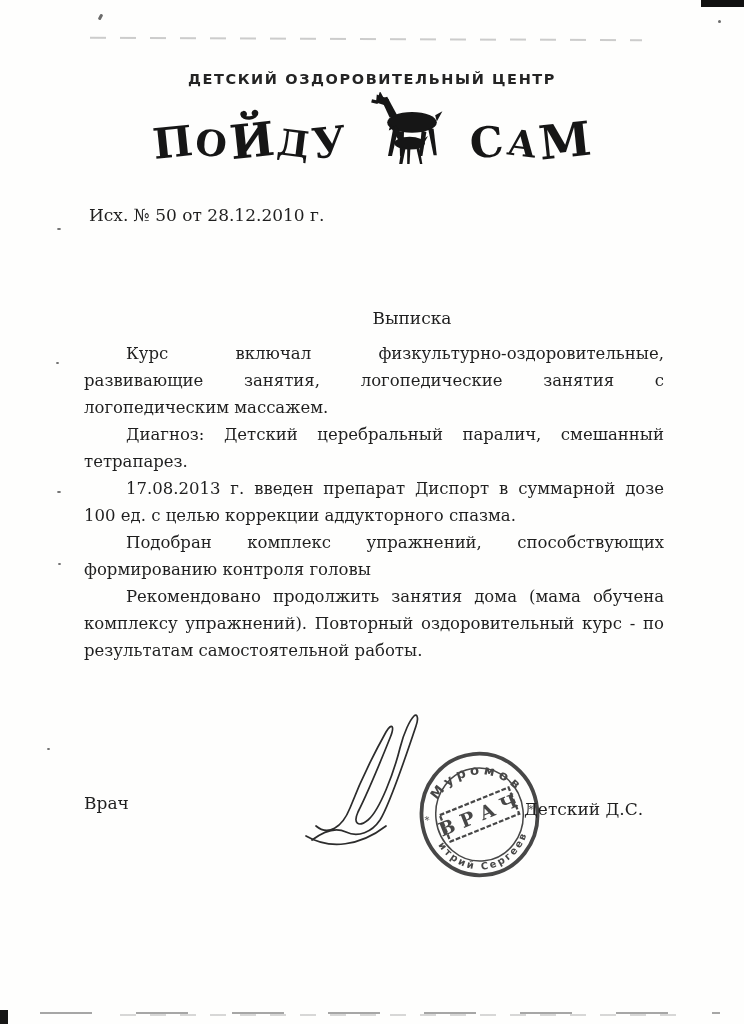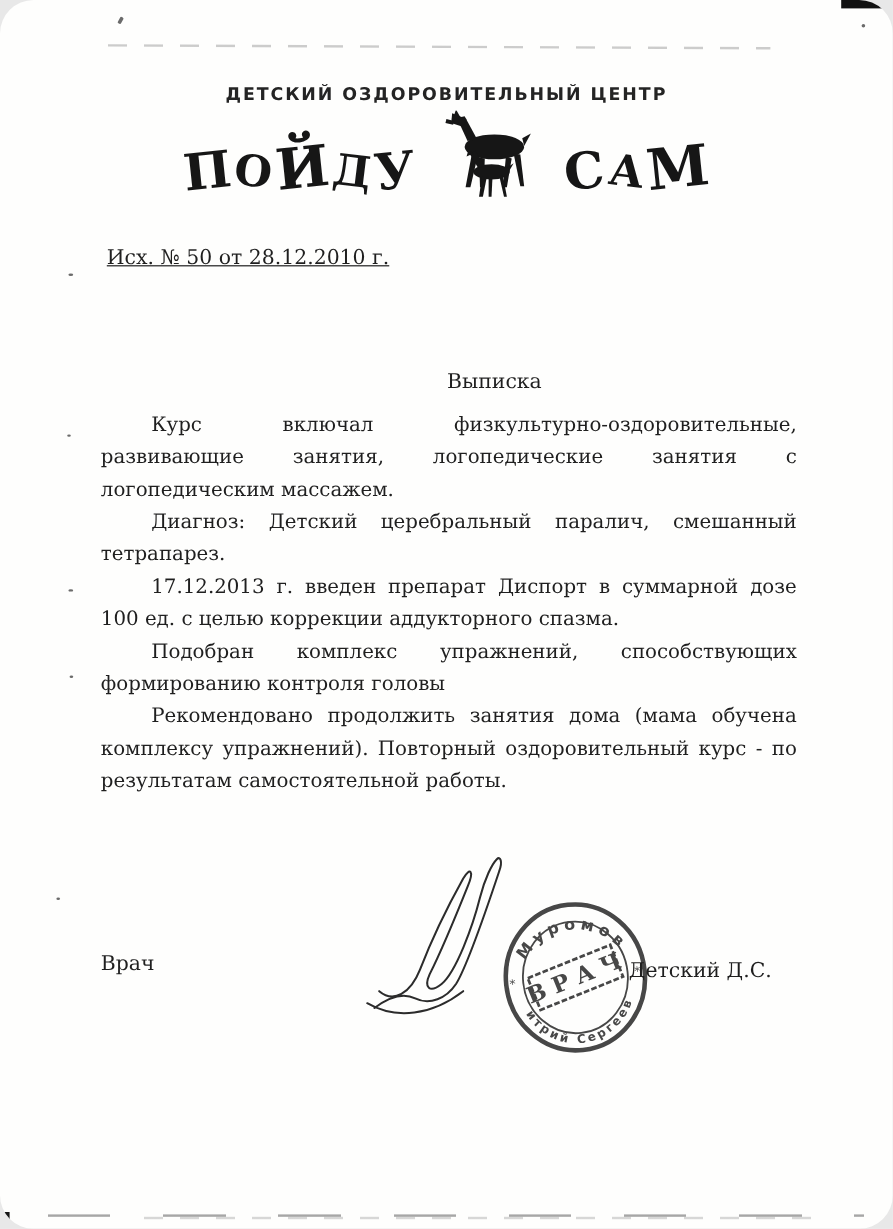--- a/index.html
+++ b/index.html
@@ -1,19 +1,19 @@
 <!DOCTYPE html>
 <html><head>
 <meta charset="utf-8">
 <style>
   html,body{margin:0;padding:0;background:#e8e8e8;}
   .page{
     position:relative; width:744px; height:1024px; margin:0 auto;
     background:#fefefd; overflow:hidden;
-    font-family:"DejaVu Serif", serif; color:#1f1f1f;border-radius:28px;
+    font-family:"DejaVu Serif", serif; color:#1f1f1f;
   }
   
   .corner-mark-tr{position:absolute; top:0; left:701px; width:43px; height:7px; background:#111;}
   .corner-mark-bl{position:absolute; left:0; top:1010px; width:8px; height:14px; background:#161616;}
   .scanline{position:absolute; height:2px; opacity:.5;
     background:repeating-linear-gradient(90deg,#8f8f8f 0 16px, transparent 16px 30px);}
   .scanline.top{left:90px; width:552px; top:38px; transform:rotate(.25deg); opacity:.45;}
   .scanline.bottom1{left:40px; width:680px; top:1012px; opacity:.6;
     background:repeating-linear-gradient(90deg,#6c6c6c 0 52px, transparent 52px 96px);}
   .scanline.bottom2{left:120px; width:560px; top:1014px; opacity:.35;}
@@ -38,21 +38,21 @@
     color:#161616;
   }
   .logo-word{font-family:"DejaVu Serif",serif; font-weight:bold; display:flex; align-items:flex-end; gap:3px;}
   .logo-word span{display:inline-block; line-height:.9; font-size:42px;}
   .logo-word span:nth-child(2n){transform:rotate(7deg) translateY(-3px); font-size:36px;}
   .logo-word span:nth-child(2n+1){transform:rotate(-6deg);}
   .logo-word span:nth-child(3n){font-size:47px;}
   .logo-deer{display:block; margin-bottom:-6px;}
 
   
-  .ref-line{position:absolute; top:205px; left:89px; font-size:17px;text-decoration:underline;}
+  .ref-line{position:absolute; top:205px; left:89px; font-size:17px;}
   .doc-title{position:absolute; top:308px; left:0; width:100%; text-align:center; font-size:17px;padding-left:40px;}
   .doc-body{
     position:absolute; top:340px; left:84px; width:580px;
     font-size:16.5px; line-height:27px; text-align:justify;
   }
   .doc-body p{margin:0; text-indent:42px;}
 
   
   .role-label{position:absolute; top:793px; left:84px; font-size:17px;}
   .signer-name{position:absolute; top:799px; left:524px; font-size:17px;}
@@ -128,21 +128,21 @@
       </span>
   </div>
 
   <div class="ref-line">Исх. № 50 от 28.12.2010 г.</div>
 
   <div class="doc-title">Выписка</div>
 
   <div class="doc-body">
     <p>Курс включал  физкультурно-оздоровительные, развивающие занятия, логопедические занятия с логопедическим массажем.</p>
     <p>Диагноз: Детский церебральный паралич, смешанный тетрапарез.</p>
-    <p>17.12.2013 г. введен препарат Диспорт в суммарной дозе 100 ед. с целью коррекции аддукторного спазма.</p>
+    <p>17.08.2013 г. введен препарат Диспорт в суммарной дозе 100 ед. с целью коррекции аддукторного спазма.</p>
     <p>Подобран комплекс упражнений, способствующих формированию контроля головы</p>
     <p>Рекомендовано продолжить занятия  дома (мама обучена комплексу упражнений). Повторный оздоровительный курс - по результатам самостоятельной работы.</p>
   </div>
 
   <div class="role-label">Врач</div>
 
   <svg class="signature-svg" width="126" height="142" viewBox="0 0 126 142" aria-hidden="true">
     <path d="M18,116 C30,126 44,118 52,98 C62,72 78,40 88,22 C94,12 97,16 92,28
              C80,58 66,90 60,102 C55,113 60,118 70,110 C82,100 96,62 102,38
              C106,22 112,10 116,6 C119,3 121,8 118,16 C110,40 92,94 82,110

